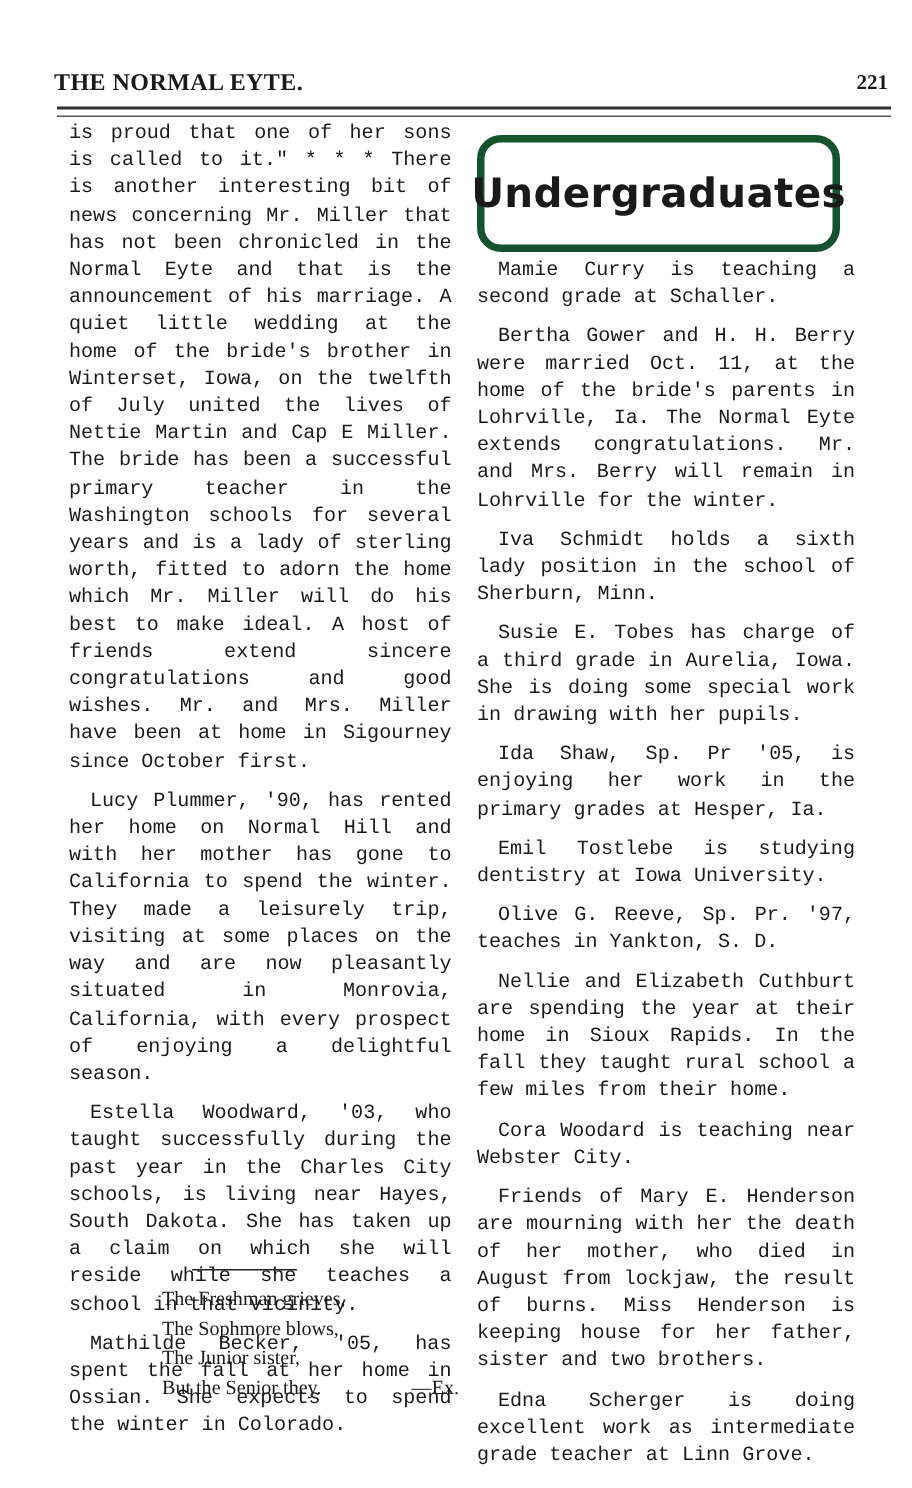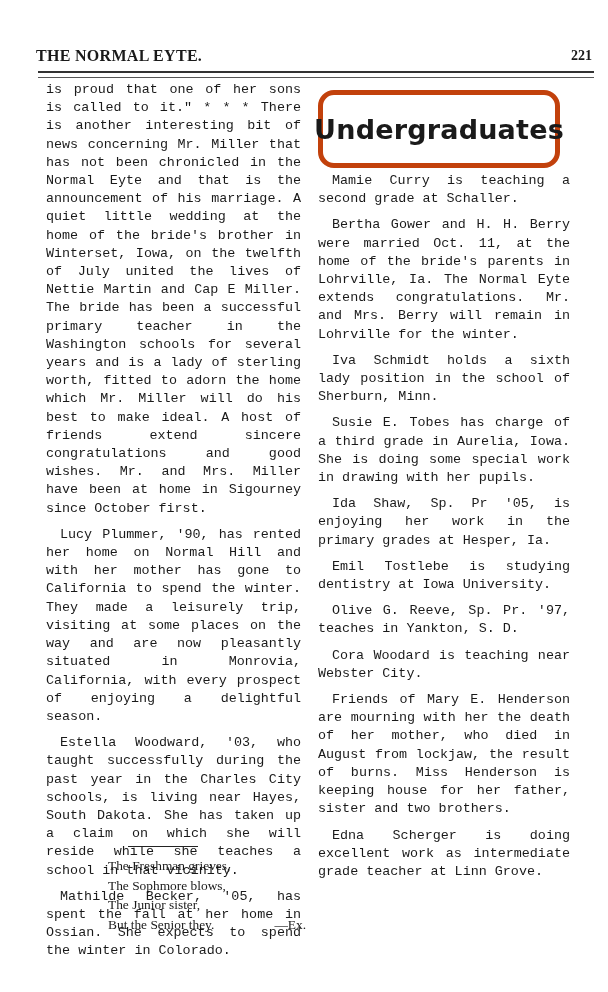--- a/index.html
+++ b/index.html
@@ -25,21 +25,21 @@
   .col {
     position: absolute; font-family: Liberation Mono, monospace; font-size: 13.4px; line-height: 18.2px;
     text-align: justify;
   }
   .col-left { left: 46px; top: 81px; width: 255px; }
   .col-right { left: 318px; top: 172px; width: 252px; }
   .para { margin: 0 0 8px 0; text-indent: 14px; }
   .para.cont { text-indent: 0; }
   .box {
     position: absolute; left: 318px; top: 90px; width: 232px; height: 68px;
-    border: 5px solid #c2410c; border-radius: 16px;
+    border: 5px solid #14532d; border-radius: 16px;
     display: flex; align-items: center; justify-content: center;
   }
   .box .label {
     font-family: "DejaVu Sans", sans-serif; font-weight: bold; font-size: 27px; letter-spacing: 0.2px;
   }
   .divider {
     position: absolute; left: 128px; top: 846px; width: 70px; height: 0;
     border-top: 1.5px solid #222;
   }
   .poem {
@@ -80,16 +80,17 @@
 </div>
 
 <div class="col col-right">
   <p class="para">Mamie Curry is teaching a second grade at Schaller.</p>
   <p class="para">Bertha Gower and H. H. Berry were married Oct. 11, at the home of the bride's parents in Lohrville, Ia. The Normal Eyte extends congratulations. Mr. and Mrs. Berry will remain in Lohrville for the winter.</p>
   <p class="para">Iva Schmidt holds a sixth lady position in the school of Sherburn, Minn.</p>
   <p class="para">Susie E. Tobes has charge of a third grade in Aurelia, Iowa. She is doing some special work in drawing with her pupils.</p>
   <p class="para">Ida Shaw, Sp. Pr '05, is enjoying her work in the primary grades at Hesper, Ia.</p>
   <p class="para">Emil Tostlebe is studying dentistry at Iowa University.</p>
   <p class="para">Olive G. Reeve, Sp. Pr. '97, teaches in Yankton, S. D.</p>
+  <p class="para">Nellie and Elizabeth Cuthburt are spending the year at their home in Sioux Rapids. In the fall they taught rural school a few miles from their home.</p>
   <p class="para">Cora Woodard is teaching near Webster City.</p>
   <p class="para">Friends of Mary E. Henderson are mourning with her the death of her mother, who died in August from lockjaw, the result of burns. Miss Henderson is keeping house for her father, sister and two brothers.</p>
   <p class="para">Edna Scherger is doing excellent work as intermediate grade teacher at Linn Grove.</p>
 </div>
 
 </body></html>

